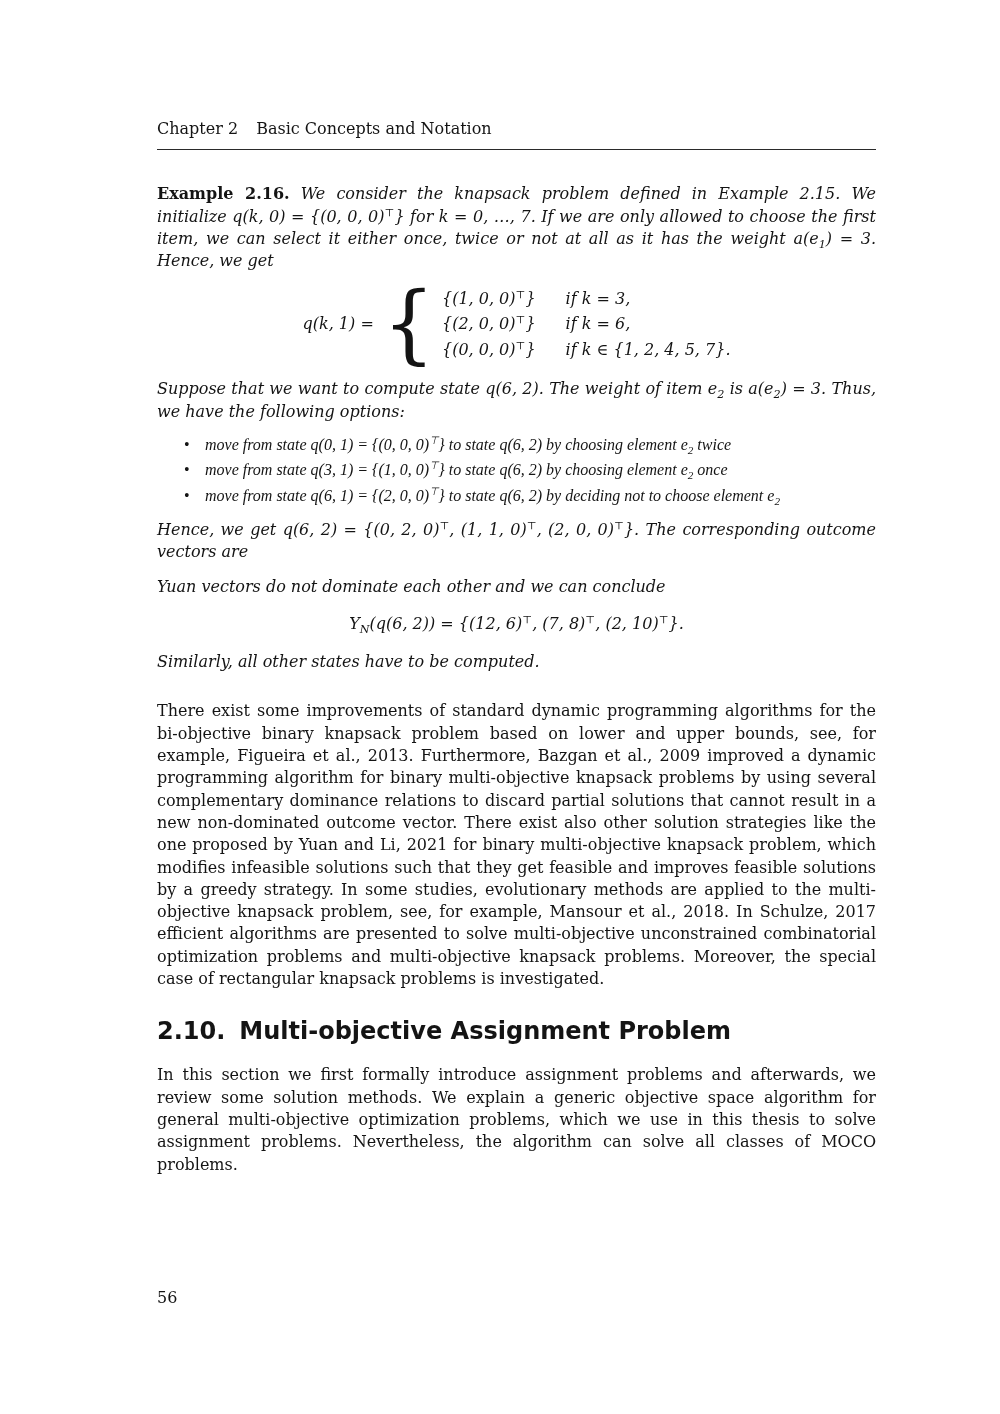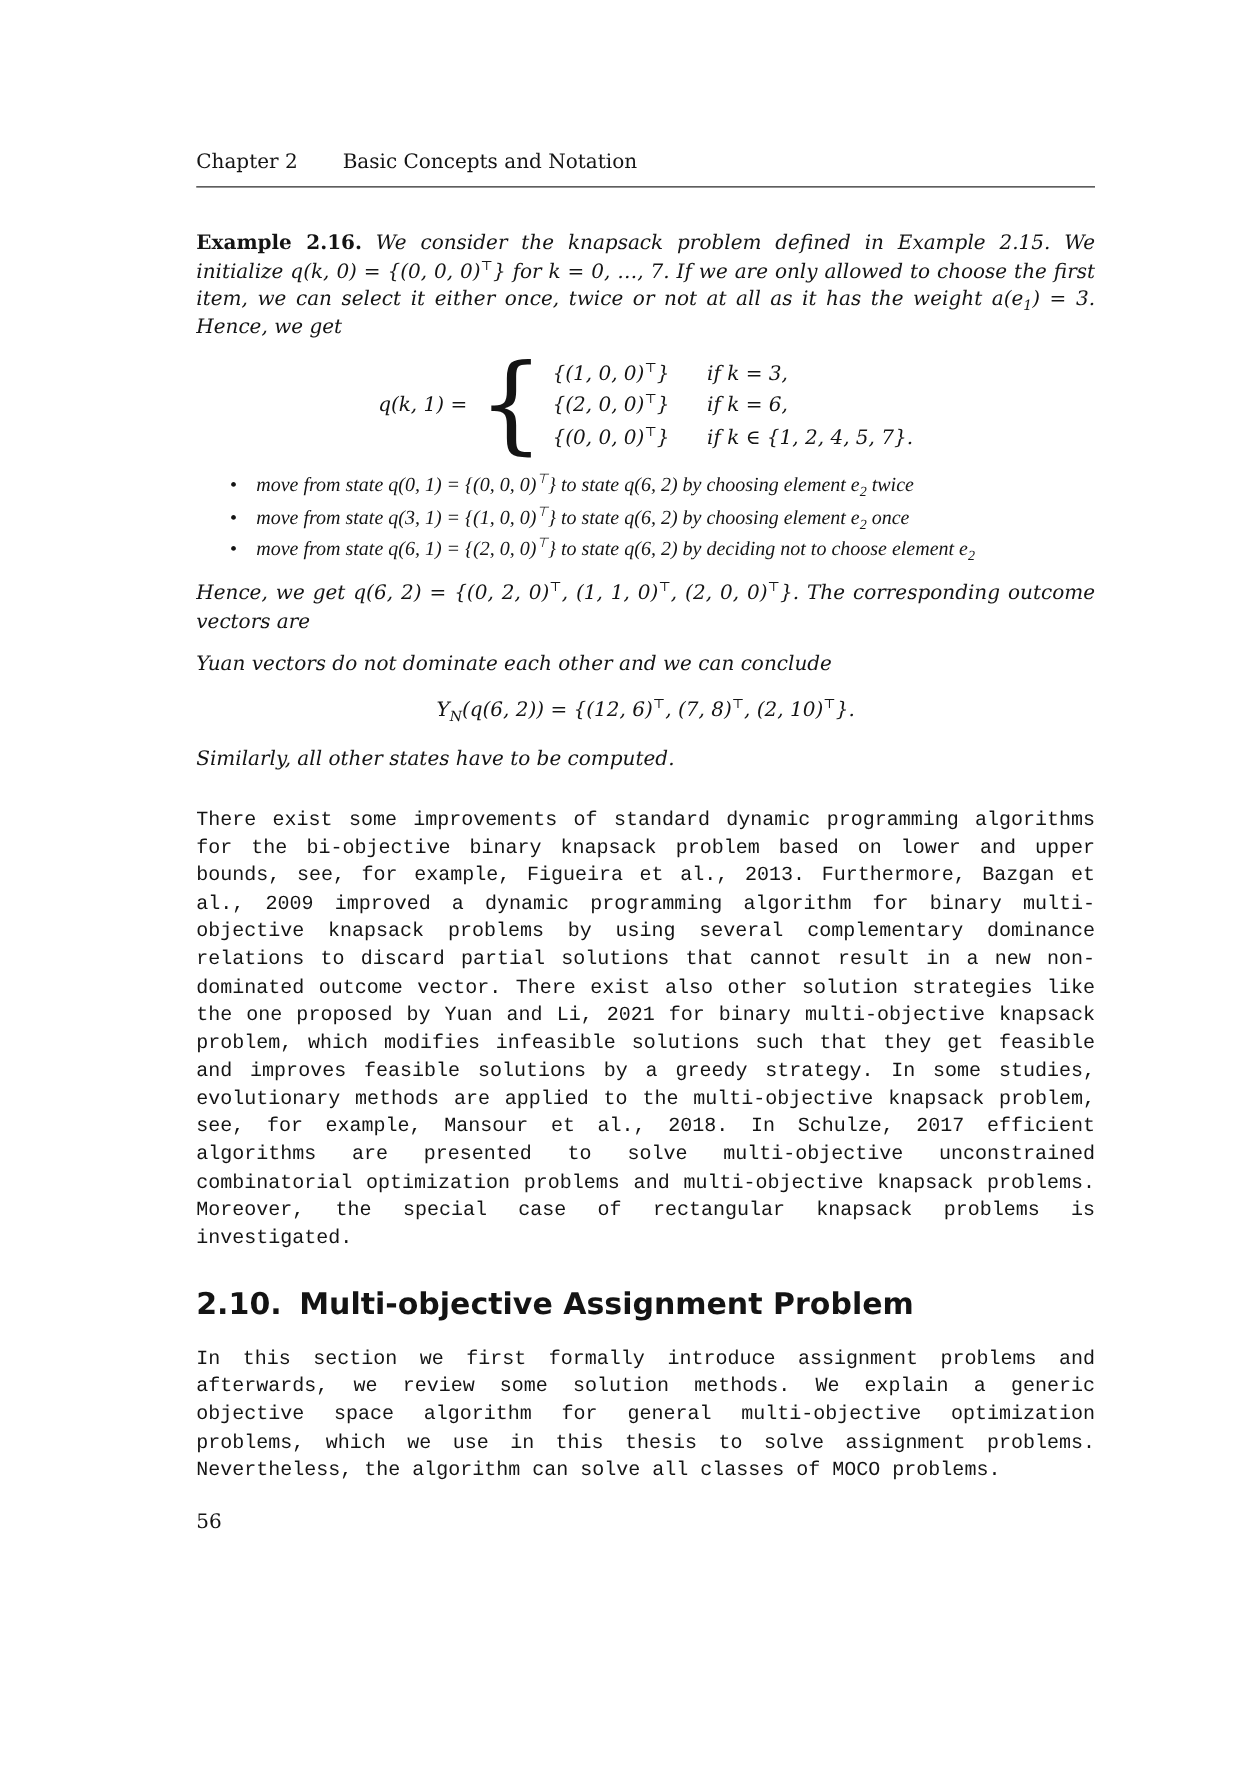--- a/index.html
+++ b/index.html
@@ -16,21 +16,21 @@
     position: absolute;
     left: 157px;
     top: 118px;
     width: 719px;
     font-size: 16px;
     line-height: 22.3px;
     text-align: justify;
   }
   .running-head {
     display: flex;
-    gap: 36px;
+    gap: 18px;
     text-align: left;
     padding-bottom: 9px;
     border-bottom: 1px solid #2a2a2a;
     margin-bottom: 33px;
   }
   .example-para { font-style: italic; margin: 12px 0 11px 0; }
   .example-label { font-style: normal; font-weight: bold; }
   .cases-wrap {
     display: flex;
     justify-content: center;
@@ -52,35 +52,35 @@
     display: grid;
     grid-template-columns: auto auto;
     column-gap: 30px;
     row-gap: 3px;
   }
   .bullets { list-style: none; margin: 3px 0 10px 0; padding: 0 0 0 48px; font-style: italic; font-family: Liberation Serif, serif; }
   .bullets li { position: relative; margin-bottom: 3px; }
   .bullets li::before { content: "\2022"; position: absolute; left: -21px; top: 0; font-style: normal; }
   .display-eq { text-align: center; font-style: italic; margin: 15px 0 16px 0; }
   .closing-line { margin-bottom: 27px; }
-  .body-para { font-style: normal; margin: 0; font-family: Liberation Mono, monospace; }
+  .body-para { font-style: normal; margin: 0; }
   .section-heading {
     font-family: "DejaVu Sans", "Liberation Sans", sans-serif;
     font-weight: 700;
     font-size: 24px;
     line-height: 26px;
     display: flex;
     gap: 14px;
     text-align: left;
     margin: 28px 0 20px 0;
   }
   .page-number {
     position: absolute;
     left: 157px;
-    top: 1207px;
+    top: 1288px;
     font-size: 16px;
   }
   sup { font-size: 66%; line-height: 0; vertical-align: super; }
   sub { font-size: 70%; line-height: 0; vertical-align: sub; }
 </style>
 </head>
 <body>
 
 <div class="page">
   <div class="content">
@@ -99,20 +99,21 @@
       <span class="cases-rows">
         <span class="cases-value">{(1, 0, 0)<sup>⊤</sup>}</span>
         <span class="cases-cond">if k = 3,</span>
         <span class="cases-value">{(2, 0, 0)<sup>⊤</sup>}</span>
         <span class="cases-cond">if k = 6,</span>
         <span class="cases-value">{(0, 0, 0)<sup>⊤</sup>}</span>
         <span class="cases-cond">if k ∈ {1, 2, 4, 5, 7}.</span>
       </span>
     </div>
 
+    <p class="example-para">Suppose that we want to compute state q(6, 2). The weight of item e<sub>2</sub> is a(e<sub>2</sub>) = 3. Thus, we have the following options:</p>
 
     <ul class="bullets">
       <li>move from state q(0, 1) = {(0, 0, 0)<sup>⊤</sup>} to state q(6, 2) by choosing element e<sub>2</sub> twice</li>
       <li>move from state q(3, 1) = {(1, 0, 0)<sup>⊤</sup>} to state q(6, 2) by choosing element e<sub>2</sub> once</li>
       <li>move from state q(6, 1) = {(2, 0, 0)<sup>⊤</sup>} to state q(6, 2) by deciding not to choose element e<sub>2</sub></li>
     </ul>
 
     <p class="example-para">Hence, we get q(6, 2) = {(0, 2, 0)<sup>⊤</sup>, (1, 1, 0)<sup>⊤</sup>, (2, 0, 0)<sup>⊤</sup>}. The corresponding outcome vectors are</p>
 
 

